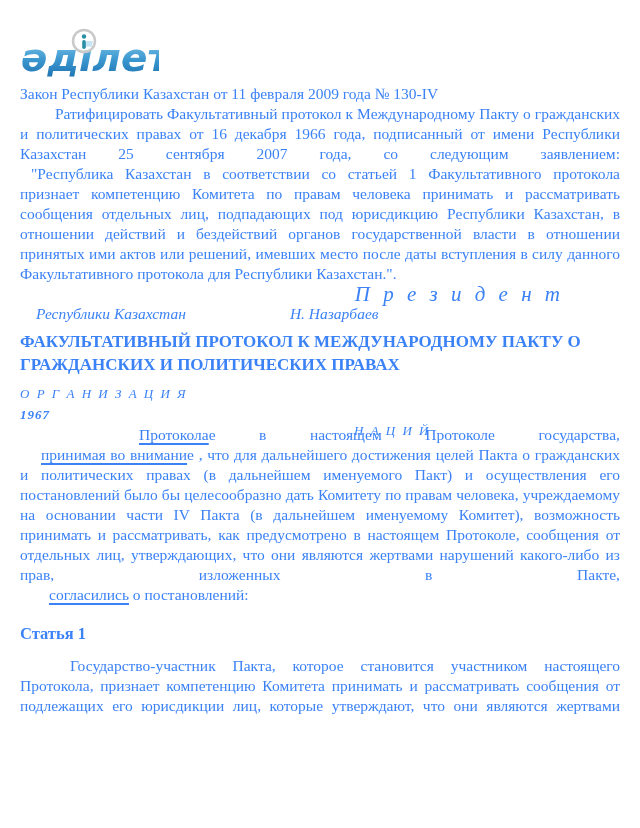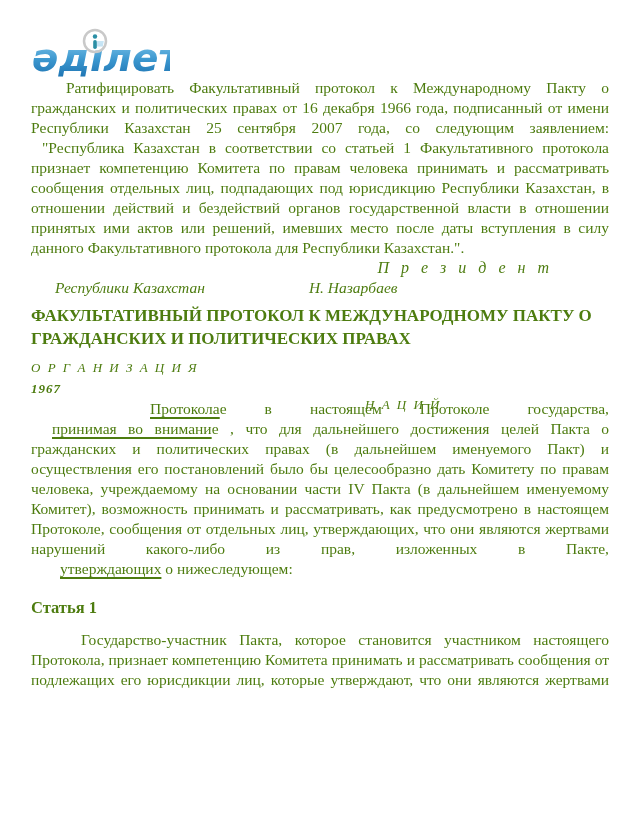--- a/index.html
+++ b/index.html
@@ -2,40 +2,40 @@
 <html><head>
 <meta charset="utf-8">
 <style>
   html,body{margin:0;padding:0;background:#ffffff;}
   .page{
     position:relative;
     width:640px;height:828px;
     background:#ffffff;
     overflow:hidden;
     font-family:"Liberation Serif",serif;
-    color:#4d7c0f;
+    color:#3b82f6;
     box-sizing:border-box;
-    padding:0 31px;
+    padding:0 20px;
   }
   .logo{display:block;margin:28px 0 0 1px;width:138px;height:50px;text-decoration:none;}
   .doc-title{
     margin:16px 0 0 0;
     font-size:15.5px;line-height:21.5px;font-weight:bold;
     text-align:justify;
   }
   .law-line{margin-top:6px;font-size:15.5px;line-height:20px;}
   .para{font-size:15.5px;line-height:20px;text-align:justify;margin:0;}
   .para-ratify{text-indent:35px;text-align-last:justify;}
   .para-quote{text-indent:11px;}
   .president-line{
-    font-style:italic;font-size:16px;line-height:20px;
+    font-style:italic;font-size:21px;line-height:20px;
     text-align:right;padding-right:56px;letter-spacing:4px;
   }
   .signature-line{font-style:italic;font-size:15.5px;line-height:20px;}
-  .sig-country{margin-left:24px;}
+  .sig-country{margin-left:16px;}
   .sig-name{margin-left:104px;}
   .protocol-heading{
     margin:6px 0 0 0;
     font-size:17px;line-height:23px;font-weight:bold;
   }
   .org-block{margin-top:7px;font-style:italic;font-size:13px;line-height:21px;letter-spacing:2px;}
   .org-line2{position:relative;}
   .org-nations{position:absolute;left:334px;top:16px;}
   .org-year{letter-spacing:1px;font-weight:bold;}
   .p-participants{text-indent:119px;text-align-last:justify;}
@@ -66,20 +66,21 @@
       <text x="0" y="43" font-family="DejaVu Sans, sans-serif" font-size="39" font-style="italic" font-weight="bold" fill="url(#logograd)">әділет</text>
       <g>
         <circle cx="63" cy="13" r="11" fill="rgba(255,255,255,0.6)" stroke="#c9c9c9" stroke-width="2.5"></circle>
         <circle cx="63" cy="8.5" r="2.2" fill="#2b8fa5"></circle>
         <rect x="61.2" y="12" width="3.6" height="9" rx="1.8" fill="#2b8fa5"></rect>
       </g>
     </svg>
   </a>
 
 
+  <div class="law-line">Закон Республики Казахстан от 11 февраля 2009 года № 130-IV</div>
 
   <p class="para para-ratify">Ратифицировать Факультативный протокол к Международному Пакту о гражданских и политических правах от 16 декабря 1966 года, подписанный от имени Республики Казахстан 25 сентября 2007 года, со следующим заявлением:</p>
 
   <p class="para para-quote">"Республика Казахстан в соответствии со статьей 1 Факультативного протокола признает компетенцию Комитета по правам человека принимать и рассматривать сообщения отдельных лиц, подпадающих под юрисдикцию Республики Казахстан, в отношении действий и бездействий органов государственной власти в отношении принятых ими актов или решений, имевших место после даты вступления в силу данного Факультативного протокола для Республики Казахстан.".</p>
 
   <div class="president-line">П р е з и д е н т</div>
 
   <div class="signature-line">
     <span class="sig-country">Республики Казахстан</span><span class="sig-name">Н. Назарбаев</span>
   </div>
@@ -91,19 +92,19 @@
     <div class="org-line2">
       <span class="org-nations">Н А Ц И Й</span>
     </div>
     <div class="org-year">1967</div>
   </div>
 
   <p class="para p-participants"><span class="u">Протокола</span><span>е в настоящем Протоколе государства,</span></p>
 
   <p class="para p-considering"><span class="u">принимая во внимани</span><span>е , что для дальнейшего достижения целей Пакта о гражданских и политических правах (в дальнейшем именуемого Пакт) и осуществления его постановлений было бы целесообразно дать Комитету по правам человека, учреждаемому на основании части IV Пакта (в дальнейшем именуемому Комитет), возможность принимать и рассматривать, как предусмотрено в настоящем Протоколе, сообщения от отдельных лиц, утверждающих, что они являются жертвами нарушений какого-либо из прав, изложенных в Пакте,</span></p>
 
-  <p class="para p-agreed"><span class="u">утверждающих</span><span> о нижеследующем:</span></p>
+  <p class="para p-agreed"><span class="u">согласились</span><span> о постановлений:</span></p>
 
   <h3 class="article-heading">Статья 1</h3>
 
   <p class="para p-article">Государство-участник Пакта, которое становится участником настоящего Протокола, признает компетенцию Комитета принимать и рассматривать сообщения от подлежащих его юрисдикции лиц, которые утверждают, что они являются жертвами</p>
 
 </div>
 
 </body></html>

